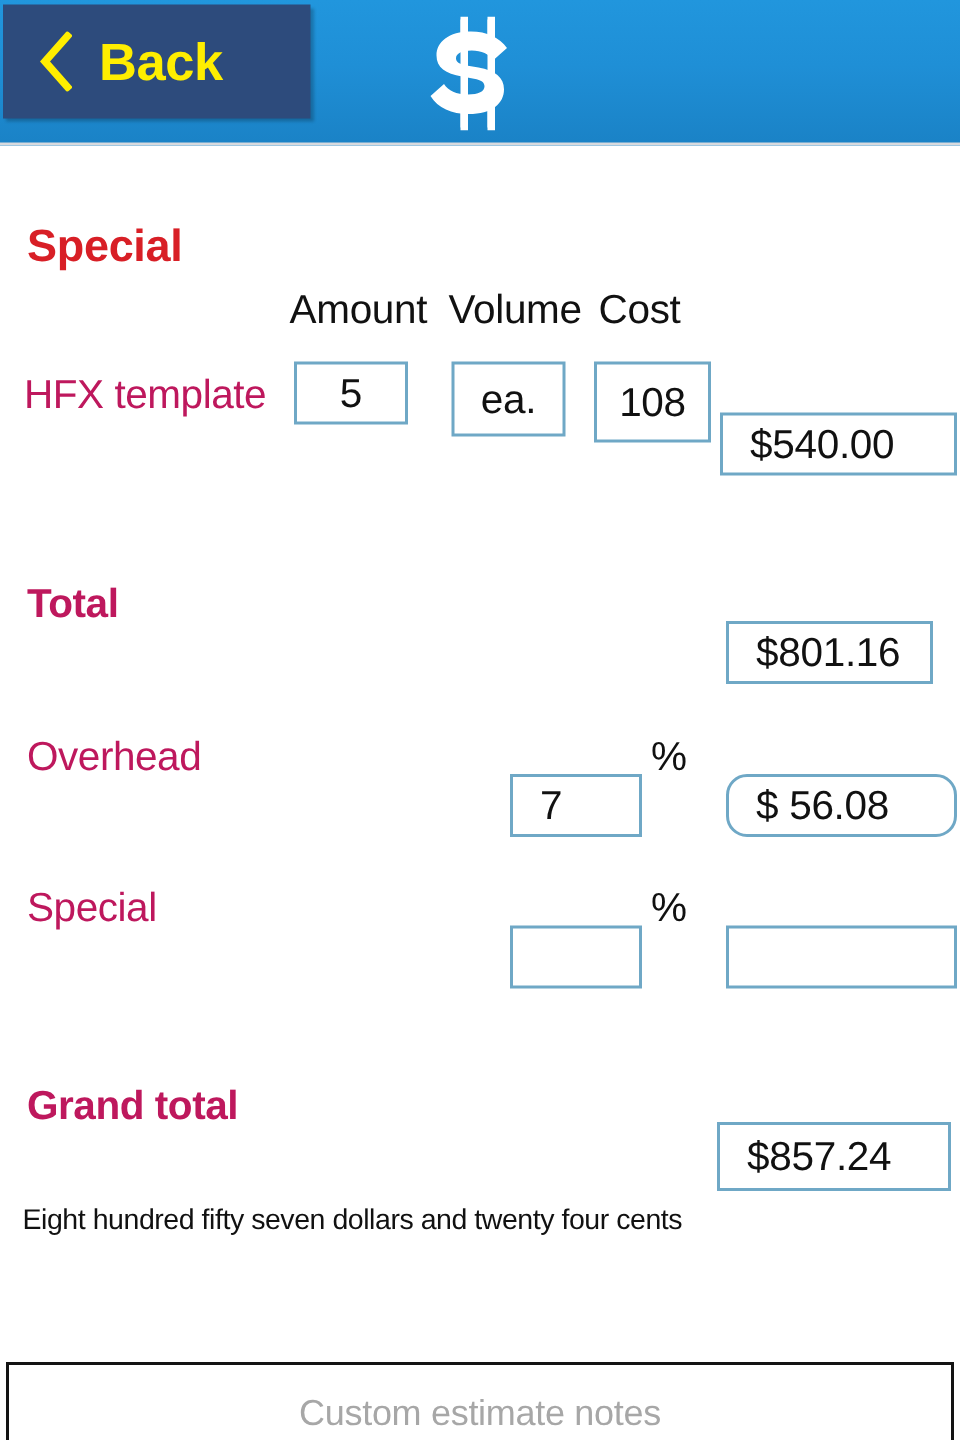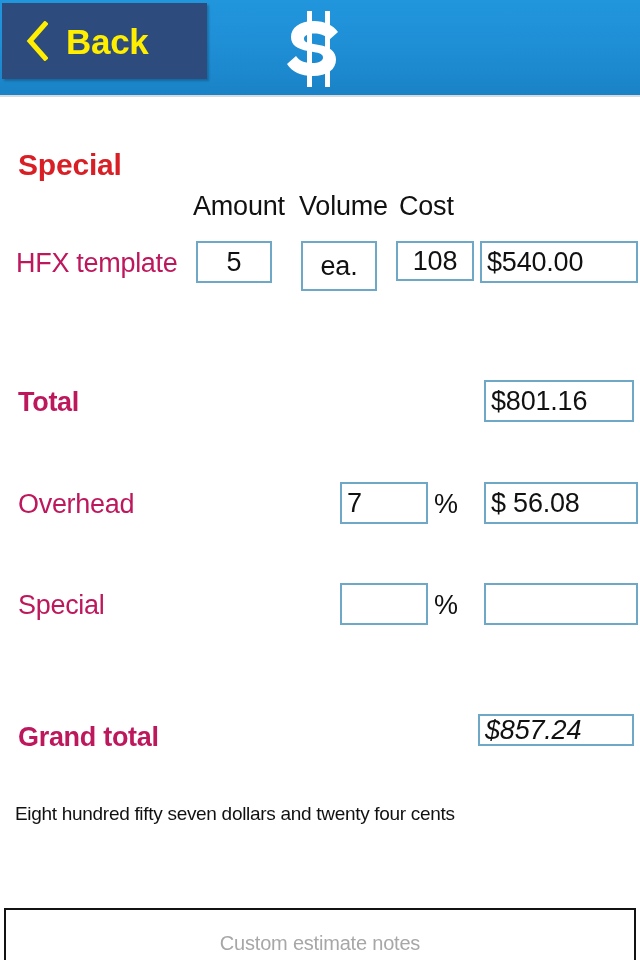--- a/index.html
+++ b/index.html
@@ -94,21 +94,21 @@
     border: 2px solid #6fa8c6;
     background: #ffffff;
     font-family: "Liberation Sans", sans-serif;
     font-size: 27px;
     color: #111111;
     display: flex;
     align-items: center;
     letter-spacing: -0.2px;
   }
   .field.center { justify-content: center; }
-  .field.left { justify-content: flex-start; padding-left: 5px; }
+  .field.left { justify-content: flex-start; padding-left: 18px; margin-top: 34px; }
 
   .row-label {
     position: absolute;
     font-size: 27px;
     color: #be185d;
     letter-spacing: -0.3px;
     white-space: nowrap;
   }
   .row-label.bold { font-weight: bold; }
 
@@ -135,21 +135,21 @@
     box-sizing: border-box;
     border: 2px solid #131313;
     background: #ffffff;
     display: flex;
     align-items: center;
     justify-content: center;
     cursor: text;
   }
   .notes-placeholder {
     color: #a7a7a7;
-    font-size: 20px;
+    font-size: 24px;
     letter-spacing: -0.2px;
   }
 </style>
 </head>
 <body>
 
 <div class="header">
 
   <div class="back-button">
     <svg class="back-chevron" viewBox="0 0 22 40">
@@ -181,37 +181,37 @@
 <div class="col-headers">
   <span class="col-amount">Amount</span><span class="col-volume">Volume</span><span>Cost</span>
 </div>
 
 <div class="row-label" style="left:16px; top:248px;">HFX template</div>
 
 <div class="field center" style="left:196px; top:241px; width:76px; height:42px;">5</div>
 
 <div class="field center" style="left:301px; top:241px; width:76px; height:50px;">ea.</div>
 
-<div class="field center" style="left:396px; top:241px; width:78px; height:40px;">108</div>
+<div class="field center" style="left:396px; top:241px; width:78px; height:54px;">108</div>
 
 <div class="field left" style="left:480px; top:241px; width:158px; height:42px;">$540.00</div>
 
 <div class="row-label bold" style="left:18px; top:387px;">Total</div>
-<div class="field left" style="left:484px; top:380px; width:150px; height:42px;">$801.16</div>
+<div class="field left" style="left:484px; top:380px; width:138px; height:42px;">$801.16</div>
 
 <div class="row-label" style="left:18px; top:489px;">Overhead</div>
 <div class="field left" style="left:340px; top:482px; width:88px; height:42px;">7</div>
 <div class="pct-sign" style="left:434px; top:489px;">%</div>
-<div class="field left" style="left:484px; top:482px; width:154px; height:42px;">$ 56.08</div>
+<div class="field left" style="left:484px; top:482px; width:154px; height:42px;border-radius:14px;">$ 56.08</div>
 
 <div class="row-label" style="left:18px; top:590px;">Special</div>
 <div class="field left" style="left:340px; top:583px; width:88px; height:42px;"></div>
 <div class="pct-sign" style="left:434px; top:590px;">%</div>
 <div class="field left" style="left:484px; top:583px; width:154px; height:42px;"></div>
 
 <div class="row-label bold" style="left:18px; top:722px;">Grand total</div>
-<div class="field left" style="left:478px; top:714px; width:156px; height:32px;font-style:italic;">$857.24</div>
+<div class="field left" style="left:478px; top:714px; width:156px; height:46px;">$857.24</div>
 
 <div class="amount-words">Eight hundred fifty seven dollars and twenty four cents</div>
 
 <div class="notes-box">
   <span class="notes-placeholder">Custom estimate notes</span>
 </div>
 
 </body></html>

